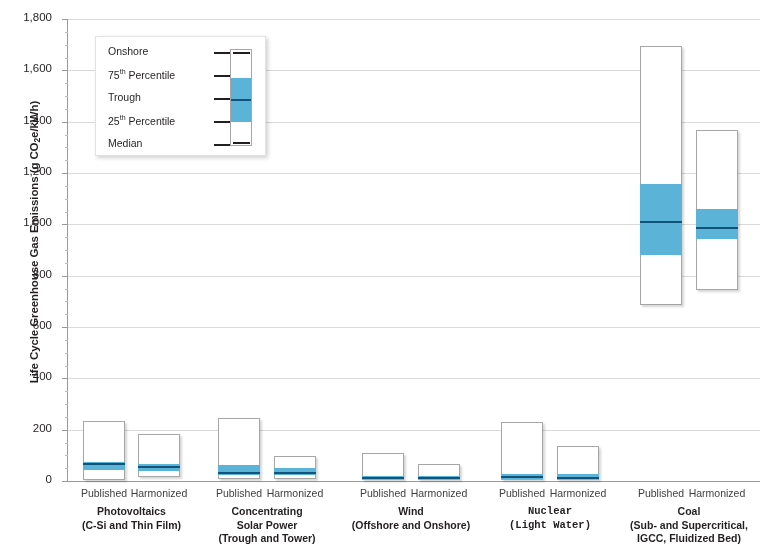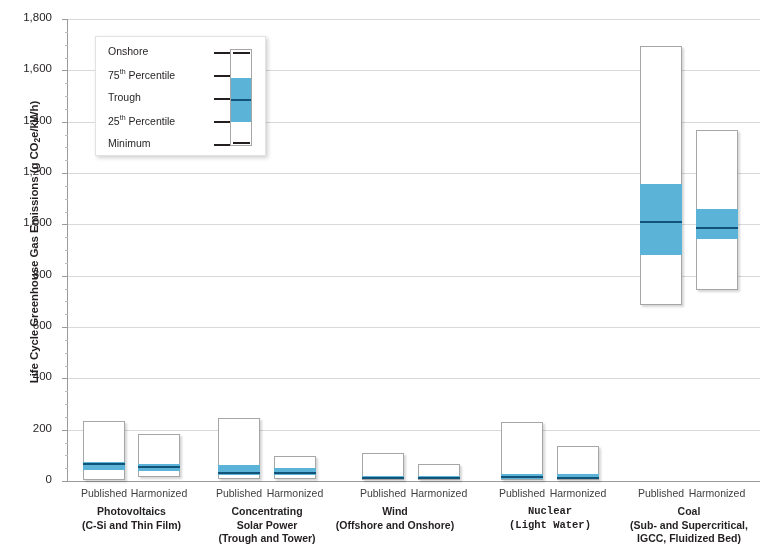--- a/index.html
+++ b/index.html
@@ -271,21 +271,21 @@
 
   <div id="xlabels">
       <div class="xsub-label" style="left: 59px; width: 90px;">Published</div>
       <div class="xsub-label" style="left: 114px; width: 90px;">Harmonized</div>
       <div class="group-label" style="left: 41.5px; width: 180px;">Photovoltaics<br>(C-Si and Thin Film)</div>
       <div class="xsub-label" style="left: 194px; width: 90px;">Published</div>
       <div class="xsub-label" style="left: 250px; width: 90px;">Harmonized</div>
       <div class="group-label" style="left: 177px; width: 180px;">Concentrating<br>Solar Power<br>(Trough and Tower)</div>
       <div class="xsub-label" style="left: 338px; width: 90px;">Published</div>
       <div class="xsub-label" style="left: 394px; width: 90px;">Harmonized</div>
-      <div class="group-label" style="left: 305px; width: 180px;">Wind<br>(Offshore and Onshore)</div>
+      <div class="group-label" style="left: 321px; width: 180px;">Wind<br>(Offshore and Onshore)</div>
       <div class="xsub-label" style="left: 477px; width: 90px;">Published</div>
       <div class="xsub-label" style="left: 533px; width: 90px;">Harmonized</div>
       <div class="group-label" style="left: 460px; width: 180px; font-family: Liberation Mono, monospace;">Nuclear<br>(Light Water)</div>
       <div class="xsub-label" style="left: 616px; width: 90px;">Published</div>
       <div class="xsub-label" style="left: 672px; width: 90px;">Harmonized</div>
       <div class="group-label" style="left: 599px; width: 180px;">Coal<br>(Sub- and Supercritical,<br>IGCC, Fluidized Bed)</div>
     </div>
 
   <div id="legend">
     <div id="legend-rows">
@@ -299,21 +299,21 @@
         </div>
         <div class="legend-row" style="top: 54px;">
           <span class="legend-text">Trough</span>
           <span class="legend-dash"></span>
         </div>
         <div class="legend-row" style="top: 77px;">
           <span class="legend-text">25<sup>th</sup> Percentile</span>
           <span class="legend-dash"></span>
         </div>
         <div class="legend-row" style="top: 100px;">
-          <span class="legend-text">Minimum</span>
+          <span class="legend-text">Median</span>
           <span class="legend-dash"></span>
         </div>
       </div>
     <div id="legend-glyph">
       <div class="lg-cap" style="top:2px"></div>
       <div class="lg-iqr"></div>
       <div class="lg-median"></div>
       <div class="lg-cap" style="top:92px"></div>
     </div>
   </div>

